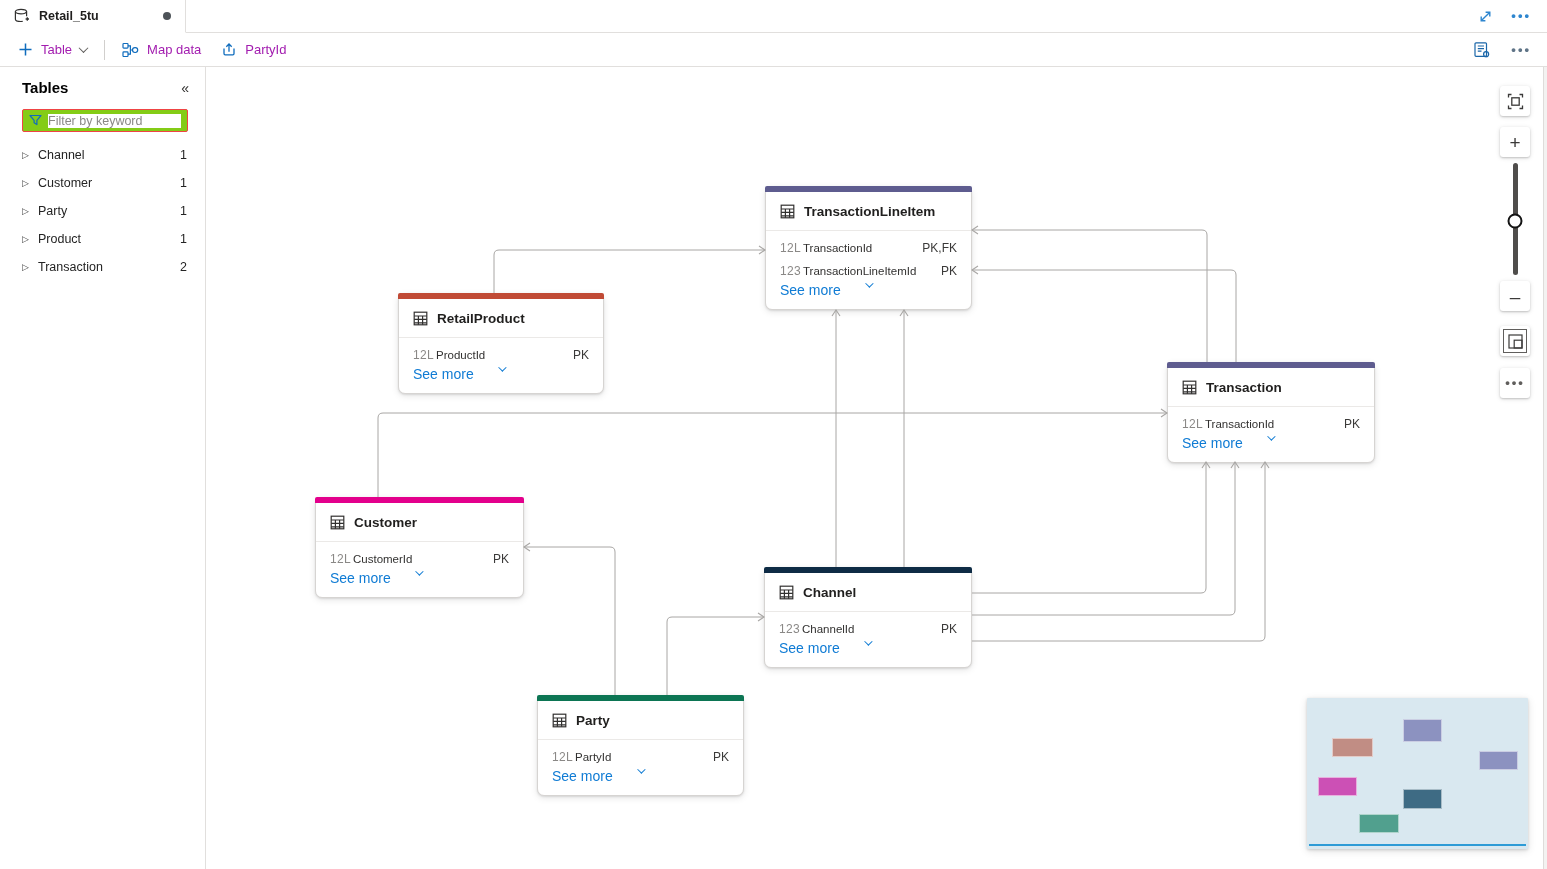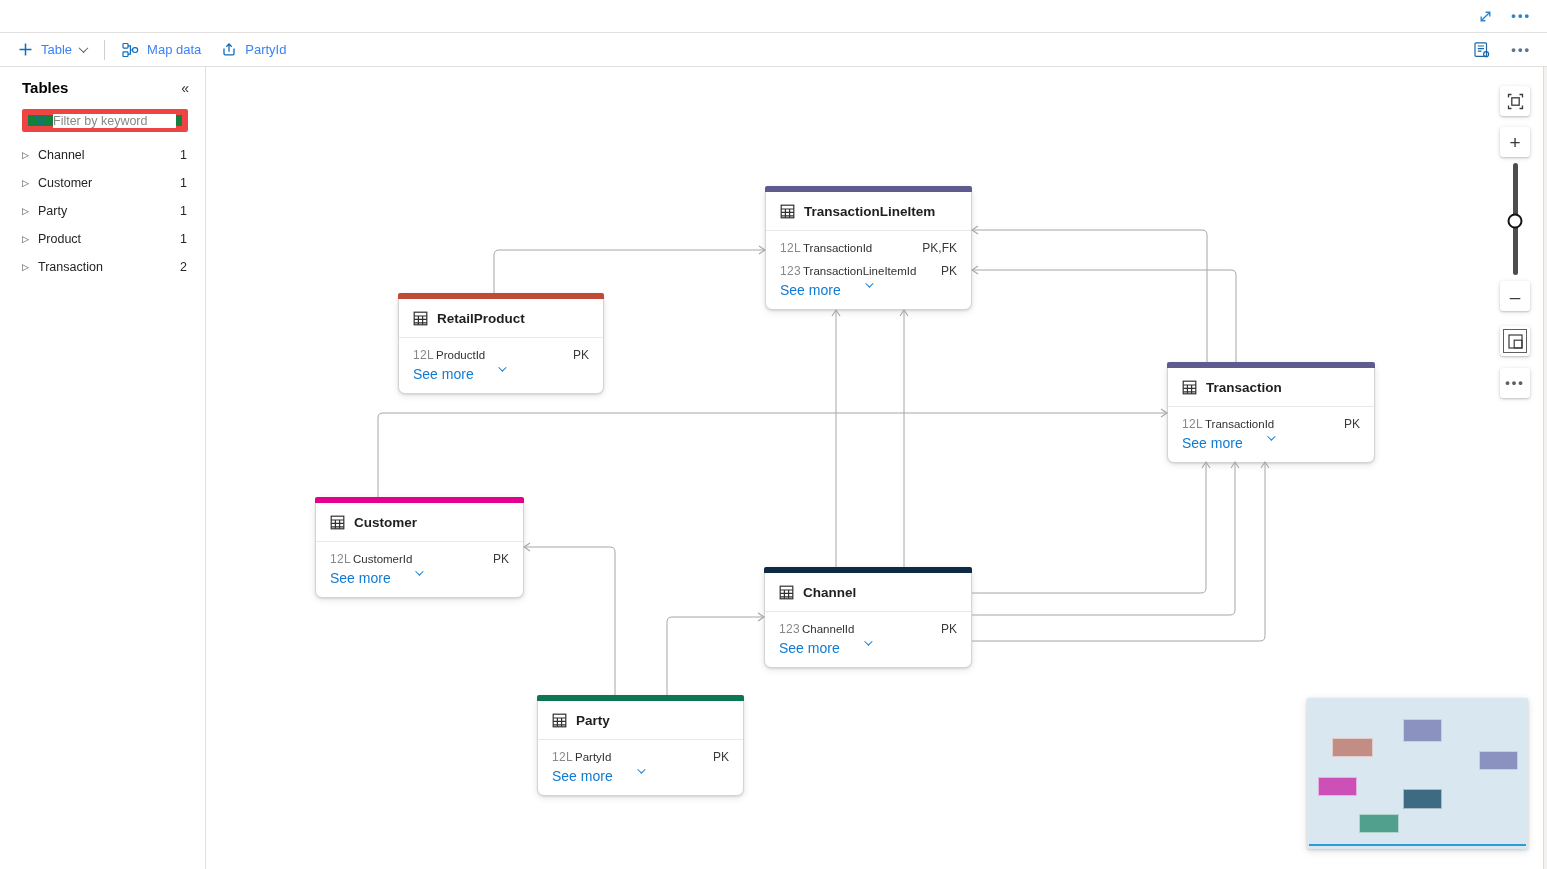--- a/index.html
+++ b/index.html
@@ -13,35 +13,35 @@
        margin-bottom:-1px;border-bottom:1px solid #fff;background:#fff;cursor:pointer}
   .tab-title{font-size:12.5px;font-weight:700;color:#201f1e;margin-left:9px;white-space:nowrap}
   .dirty-dot{width:8px;height:8px;border-radius:50%;background:#4d5358;margin-left:auto}
   .tabbar-right{margin-left:auto;display:flex;align-items:center;gap:18px;padding-right:16px}
   .mini-icon{display:inline-flex;align-items:center;justify-content:center;cursor:pointer}
   .dots{font-size:13px;letter-spacing:2px;line-height:10px;font-weight:700}
   .dots.blue{color:#2e86cf}.dots.gray{color:#5f7487}
 
   
   .toolbar{height:34px;display:flex;align-items:center;border-bottom:1px solid #e1dfdd;padding:0 16px 0 14px;background:#fff}
-  .tbtn{display:flex;align-items:center;gap:8px;background:none;border:none;font-size:13px;color:#3b82f6;
+  .tbtn{display:flex;align-items:center;gap:8px;background:none;border:none;font-size:13px;color:#a21caf;
         font-family:inherit;height:100%;padding:0 4px;cursor:pointer}
   .vsep{width:1px;height:20px;background:#d1cfcd;margin:0 13px}
   .chev-down{width:7px;height:7px;border-right:1.4px solid #605e5c;border-bottom:1.4px solid #605e5c;
              transform:rotate(45deg) translate(-1px,-1px);display:inline-block}
   .toolbar-right{margin-left:auto;display:flex;align-items:center;gap:20px}
 
   
   .body{flex:1;display:flex;min-height:0}
   .sidebar{width:206px;border-right:1px solid #e1dfdd;background:#fff;flex:none;padding-top:12px}
   .sidebar-head{display:flex;align-items:center;padding:0 16px 0 22px}
   .sidebar-title{font-size:15px;font-weight:700;color:#000000}
   .collapse{margin-left:auto;font-size:14px;color:#323130;cursor:pointer}
   .filterbox{display:flex;align-items:center;gap:6px;margin:13px 17px 9px 22px;height:23px;
-             border:6px solid #ef4444;border-radius:2px;padding:0 6px;background:#15803d}
+             border:1px solid #ef4444;border-radius:2px;padding:0 6px;background:#84cc16}
   .filterbox input{border:none;outline:none;flex:1;font-size:12.5px;font-family:inherit;color:#242424;min-width:0}
   .filterbox input::placeholder{color:#8a8886}
   .tree-row{display:flex;align-items:center;height:28px;padding:0 18px 0 22px;font-size:12.5px;cursor:pointer}
   .tree-chev{width:16px;color:#424242;font-size:9px}
   .tree-count{margin-left:auto;color:#242424}
 
   
   .canvas{position:relative;flex:1;background:#fff;overflow:hidden}
   #wires{position:absolute;left:0;top:0;z-index:3;pointer-events:none}
   .card{position:absolute;background:#fff;border:1px solid #d6d4d2;border-radius:7px;z-index:2;
@@ -79,20 +79,32 @@
 
   .right-strip{position:absolute;right:0;top:0;bottom:0;width:4px;background:#f3f2f1;border-left:1px solid #dedcda;z-index:6}
   svg{display:block}
 </style>
 </head>
 <body>
 
 <div class="app">
 
   <div class="tabbar">
+    <div class="tab">
+      <span class="mini-icon">
+        <svg width="17" height="17" viewBox="0 0 17 17" fill="none" stroke="#323130" stroke-width="1.2">
+          <ellipse cx="8" cy="3.6" rx="5.6" ry="2.3"></ellipse>
+          <path d="M2.4 3.6 V11.2 C2.4 12.5 4.9 13.5 8 13.5 C8.6 13.5 9.2 13.45 9.7 13.37"></path>
+          <path d="M13.6 3.6 V8.2"></path>
+          <path d="M12.6 11 h3.4 M14.3 9.3 v3.4" stroke-width="1.3"></path>
+        </svg>
+      </span>
+      <span class="tab-title">Retail_5tu</span>
+      <span class="dirty-dot"></span>
+    </div>
     <div class="tabbar-right">
       <span class="mini-icon">
         <svg width="15" height="15" viewBox="0 0 15 15" fill="none" stroke="#2e86cf" stroke-width="1.4">
           <path d="M3.2 11.8 L11.8 3.2 M7.6 3.2 H11.8 V7.4 M7.4 11.8 H3.2 V7.6"></path>
         </svg>
       </span>
       <span class="mini-icon dots blue">•••</span>
     </div>
   </div>
 

